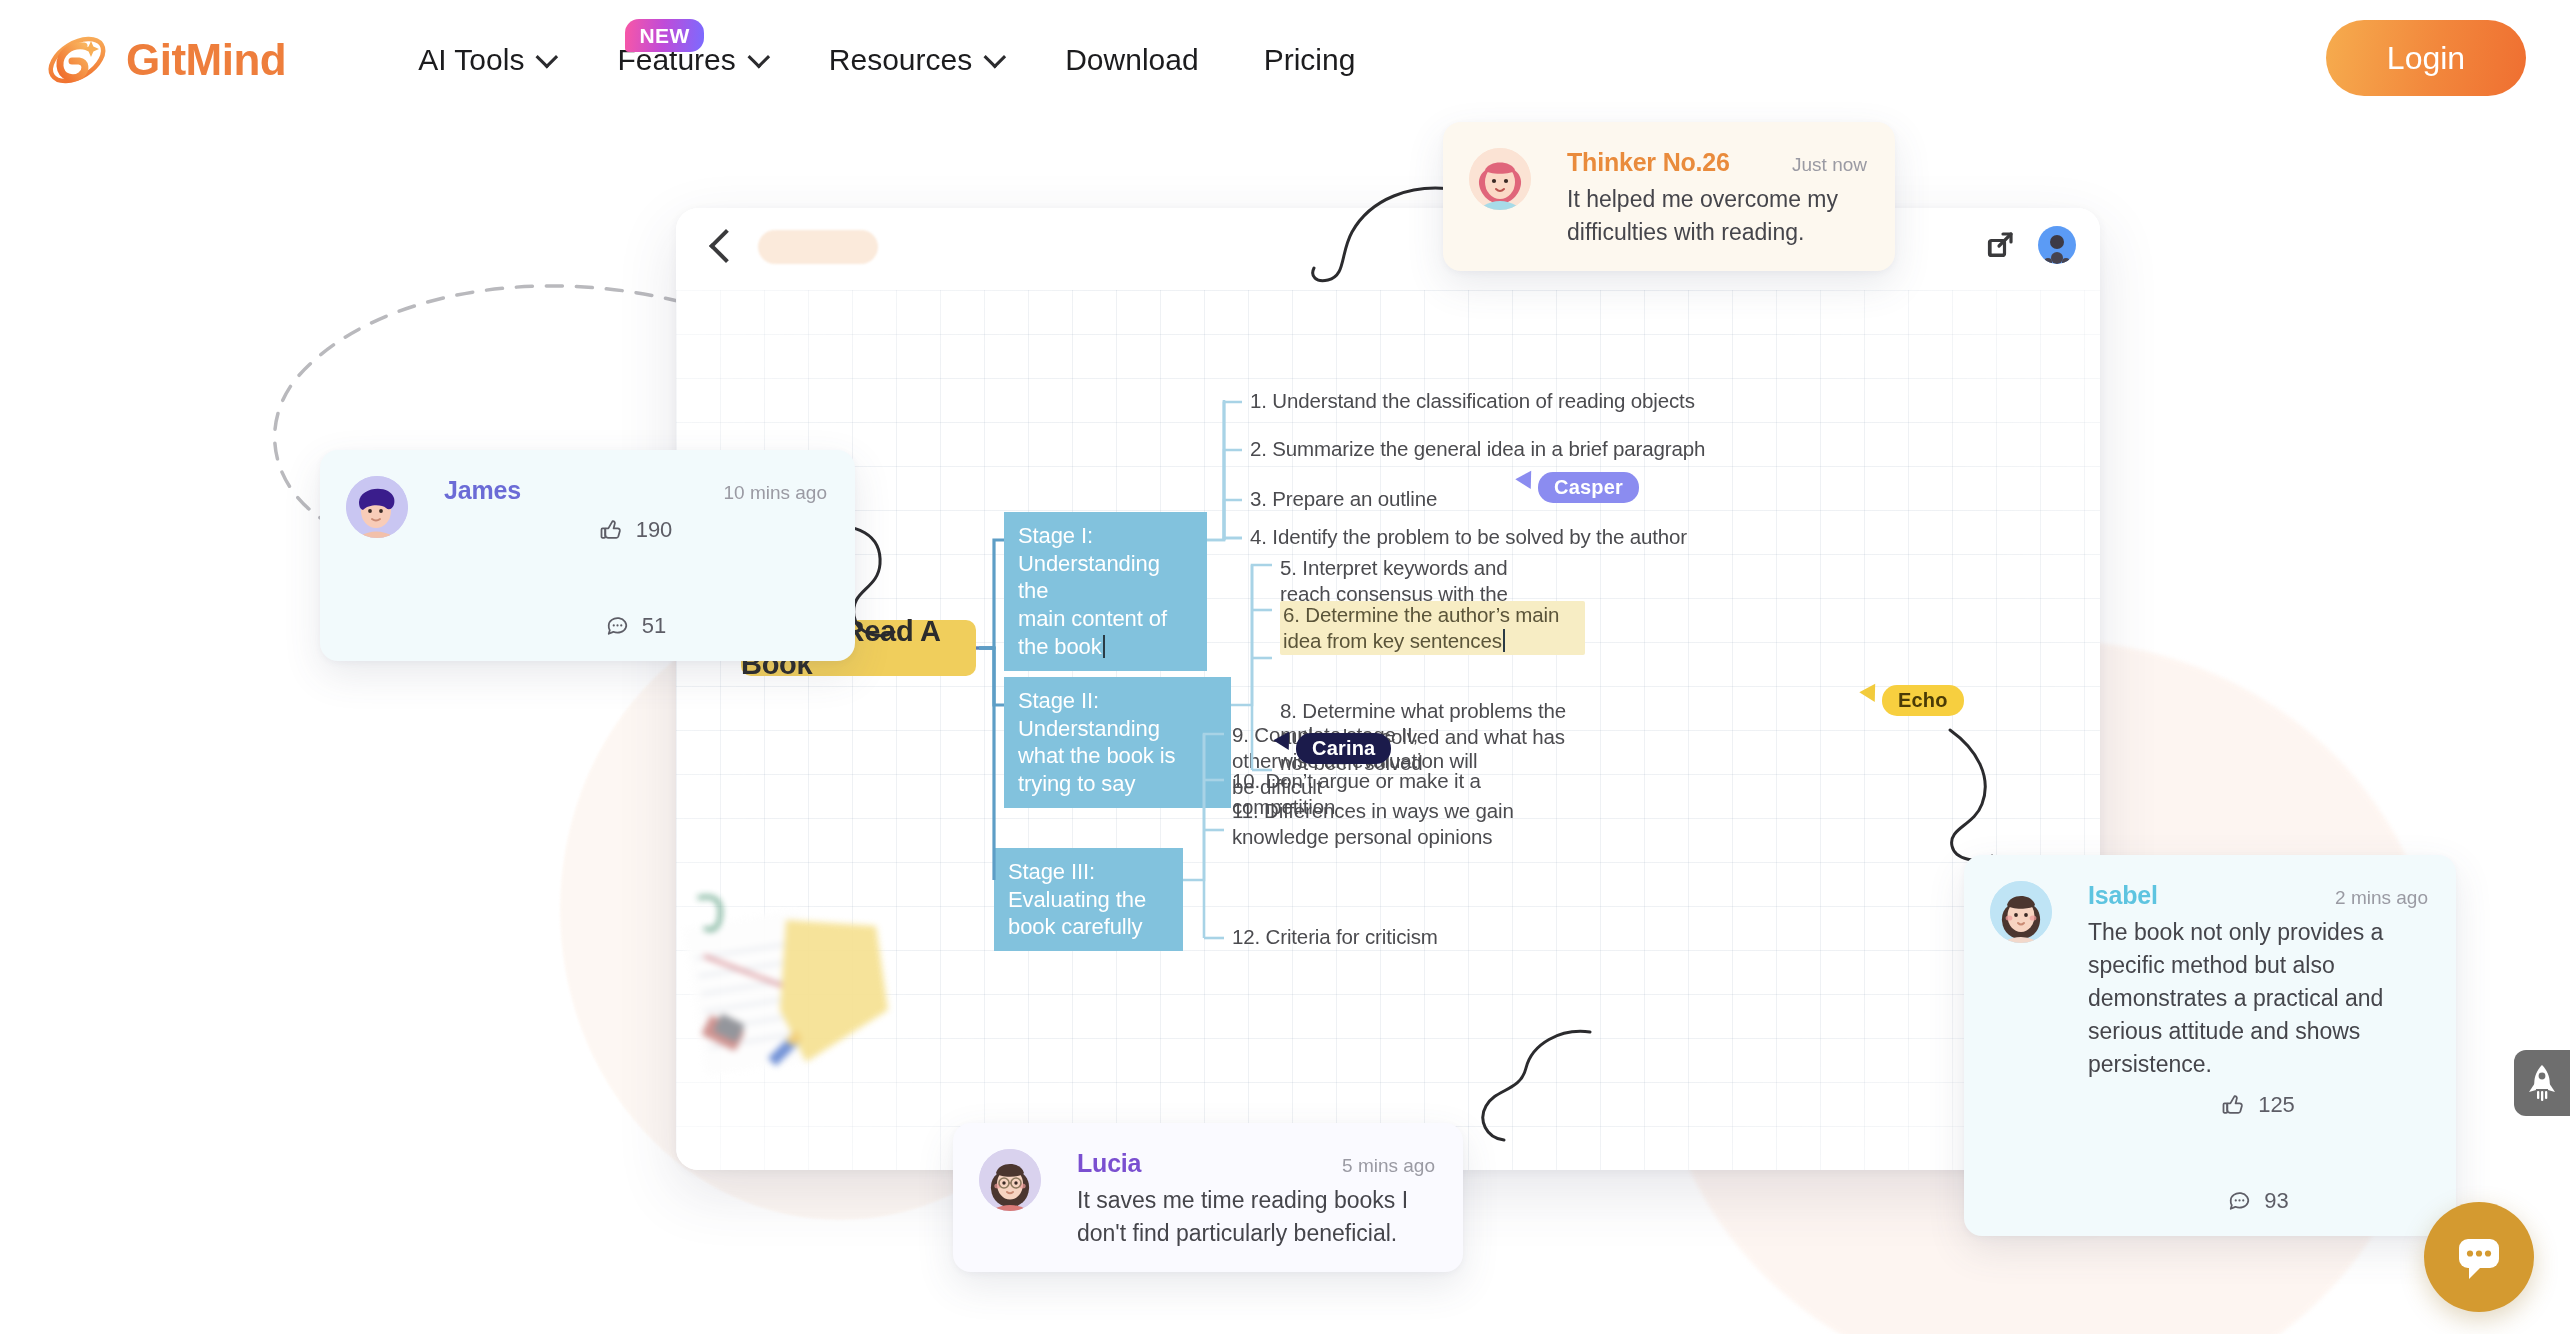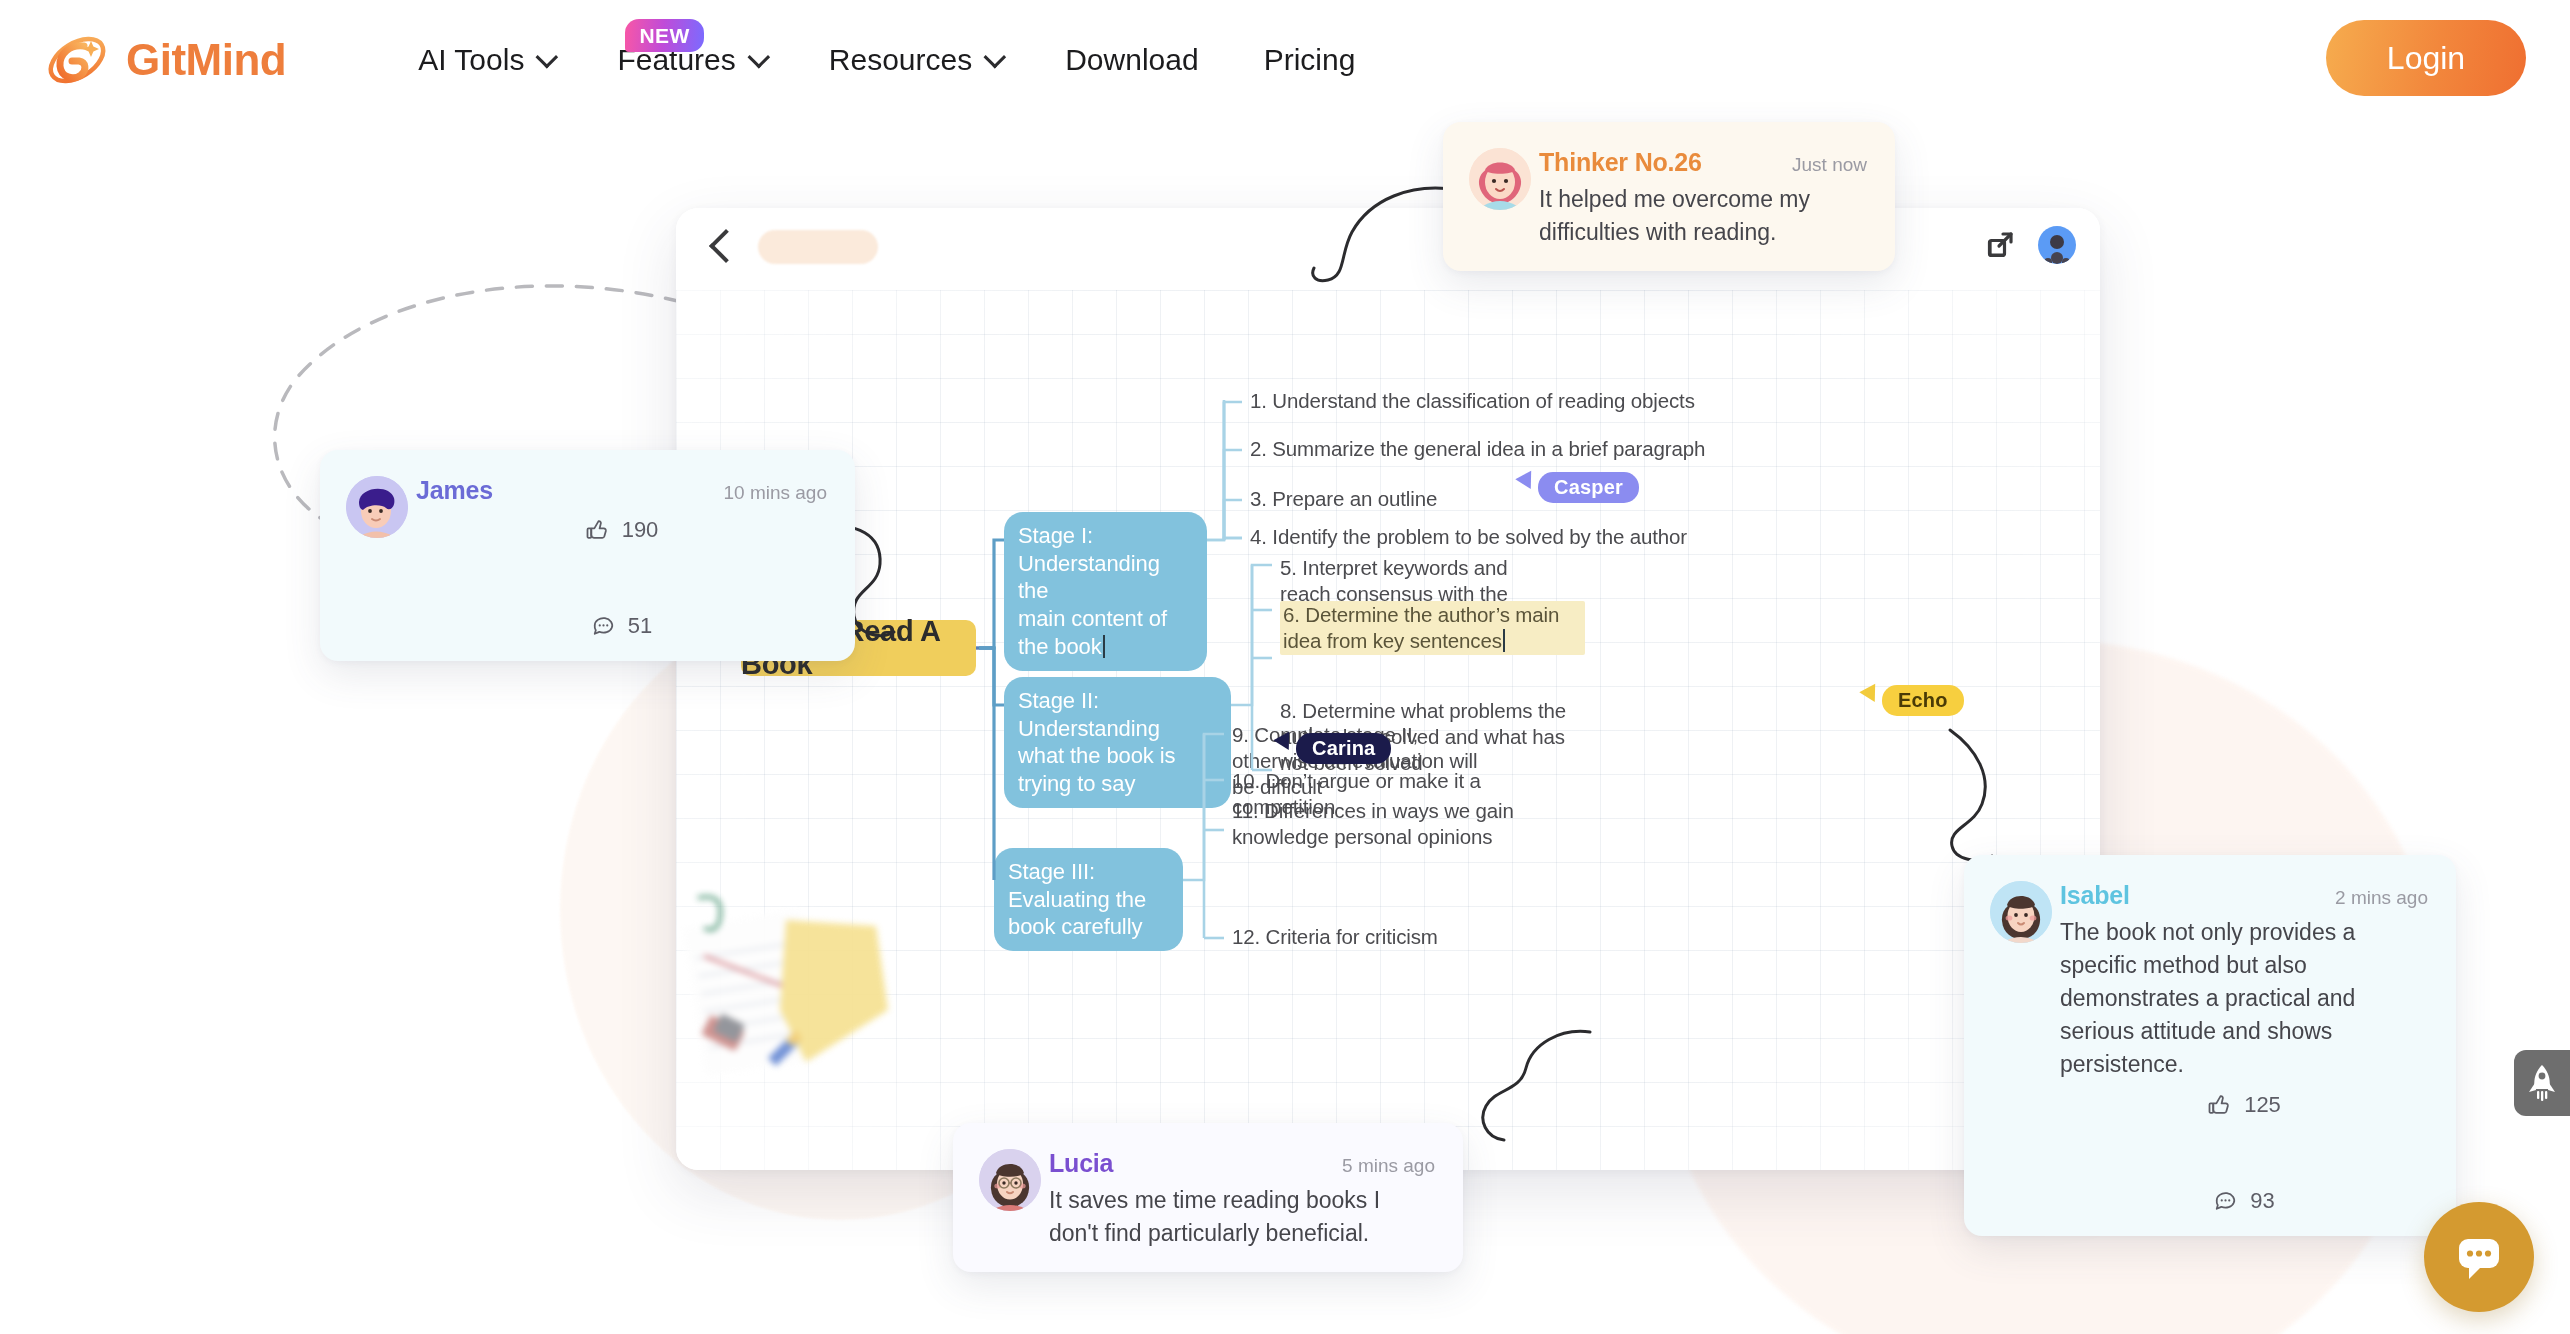--- a/index.html
+++ b/index.html
@@ -96,21 +96,21 @@
 
   
   .node { position:absolute; z-index:6; }
   .node-root {
     left:65px; top:330px; width:235px; height:56px;
     background:#f0ce5c; border-radius:10px;
     display:flex; align-items:center; justify-content:center;
     font-size:29px; font-weight:700; color:#2c2c2c; letter-spacing:-.3px;
   }
   .node-stage {
-    background:#82c2dd; border-radius:19px; color:#fff;
+    background:#82c2dd; border-radius:0; color:#fff;
     padding:10px 14px; font-size:22px; line-height:1.26; letter-spacing:-.1px;
   }
   #stageI   { left:328px; top:222px; width:203px; }
   #stageII  { left:328px; top:387px; width:227px; }
   #stageIII { left:318px; top:558px; width:189px; }
   .caret { display:inline-block; width:2px; height:23px; background:#2a3b45; vertical-align:-4px; margin-left:1px; }
 
   .leaf {
     position:absolute; font-size:20.5px; line-height:1.28; color:#4b4b4f;
     letter-spacing:-.15px; z-index:6;
@@ -127,21 +127,21 @@
   #cur-casper .cursor-pill { background:#8b8cf0; }
   #cur-carina { left:600px; top:443px; color:#1b1b4b; }
   #cur-carina .cursor-pill { background:#1b1b4b; }
   #cur-echo   { left:1186px; top:395px; color:#f2cb3c; }
   #cur-echo .cursor-pill { background:#f7cf3f; color:#4a3b06; }
 
   
   .card {
     position:absolute; border-radius:18px; z-index:40;
     box-shadow:0 14px 38px rgba(70,80,110,.12), 0 2px 6px rgba(70,80,110,.05);
-    padding:26px 28px 22px 26px; display:flex; gap:8px;
+    padding:26px 28px 22px 26px; display:flex; gap:36px;
   }
   .card-av { width:62px; height:62px; border-radius:50%; flex:0 0 62px; position:relative; overflow:hidden; }
   .card-body { flex:1 1 auto; min-width:0; }
   .card-top { display:flex; align-items:baseline; justify-content:space-between; gap:24px; margin-bottom:6px; }
   .card-name { font-size:25px; font-weight:700; letter-spacing:-.2px; }
   .card-time { font-size:19px; color:#9a9aa3; white-space:nowrap; }
   .card-text { font-size:23px; line-height:1.43; color:#45454b; }
   .card-stats { display:flex; align-items:center; gap:70px; margin-top:12px;flex-direction:column; }
   .stat { display:flex; align-items:center; gap:12px; font-size:22px; color:#5d5d66; }
   .stat svg { display:block; }

